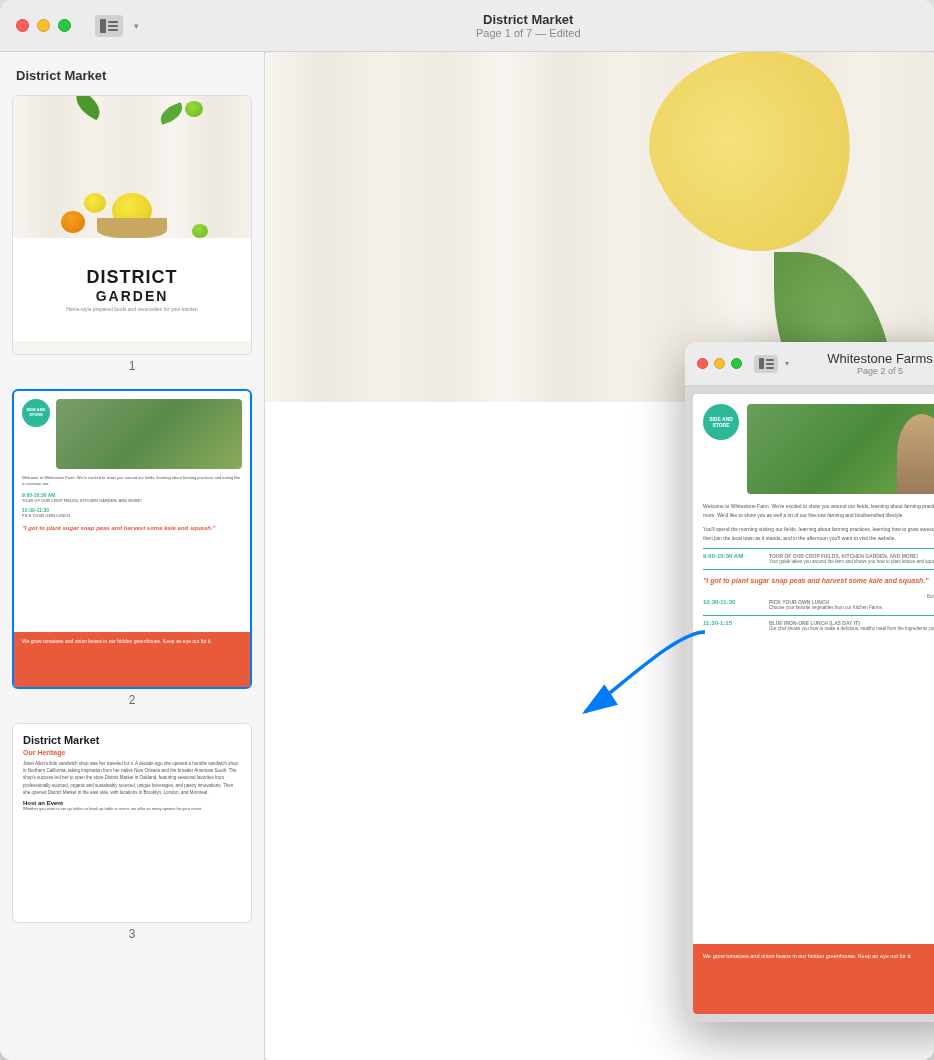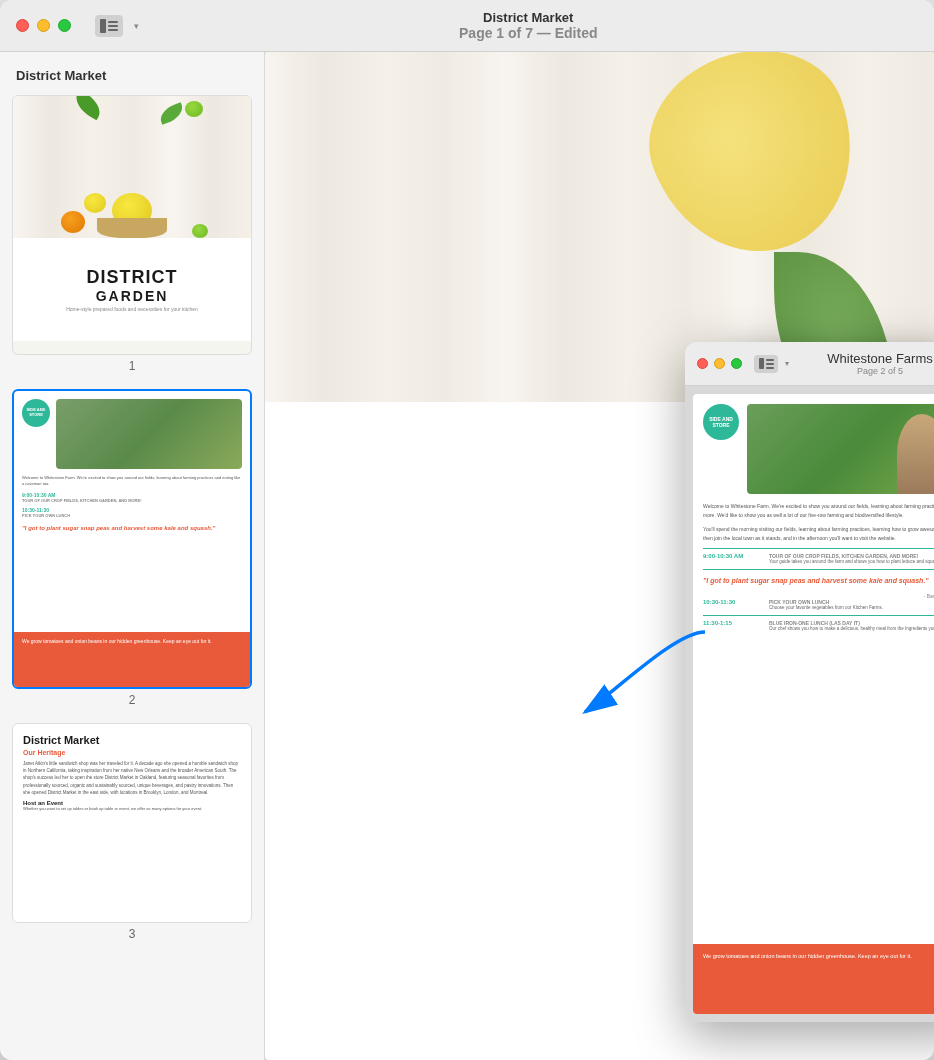--- a/index.html
+++ b/index.html
@@ -52,23 +52,22 @@
     .tl-yellow { background: #febc2e; border: 1px solid #d4a017; }
     .tl-green { background: #28c840; border: 1px solid #1aab29; }
 
     .title-bar-title {
       font-size: 13px;
       font-weight: 600;
       color: #333;
     }
 
     .title-bar-subtitle {
-      font-size: 14px;
+      font-size: 11px;
       color: #888;
-      font-weight: bold;
     }
 
     .view-toggle {
       width: 28px;
       height: 22px;
       background: #d0d0d0;
       border-radius: 4px;
       display: flex;
       align-items: center;
       justify-content: center;

